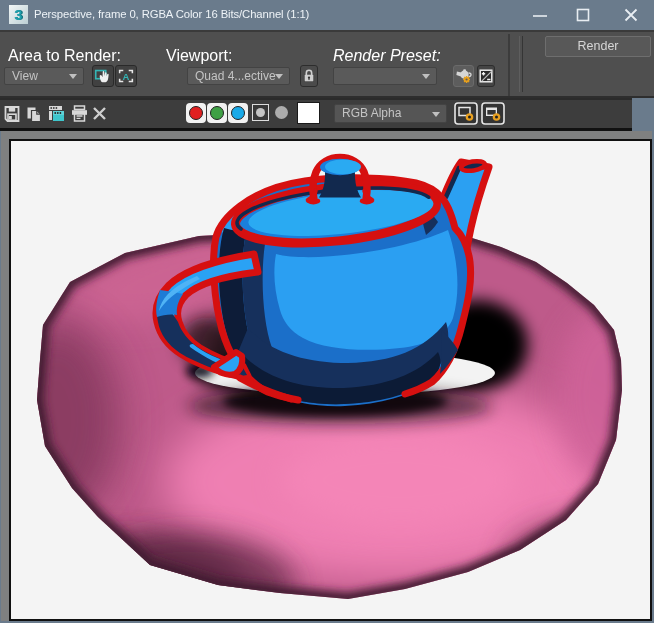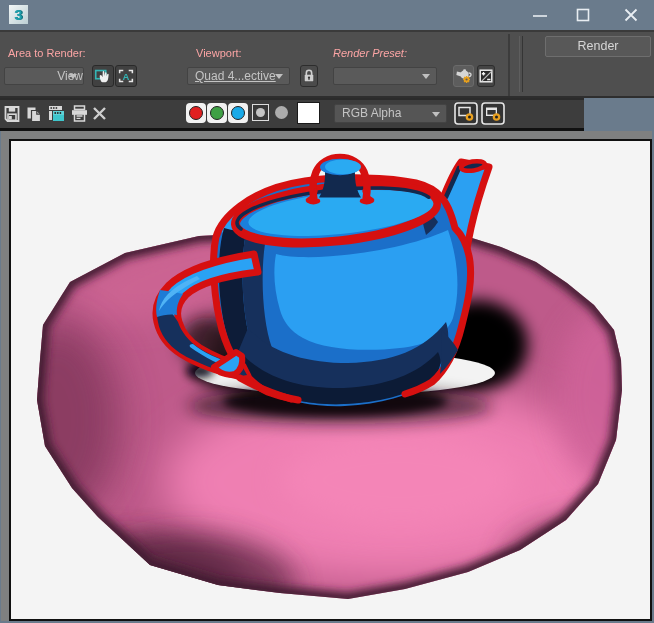--- a/index.html
+++ b/index.html
@@ -8,29 +8,29 @@
 
 #titlebar { position:absolute; left:0; top:0; width:654px; height:30px; background:#6a7b8c; }
 #applogo { position:absolute; left:9px; top:5px; width:19px; height:19px; }
 #title { position:absolute; left:34px; top:8px; font-size:11.3px; color:#eef3f7; letter-spacing:-0.1px; }
 .tbtn { position:absolute; top:0; height:30px; width:30px; color:#e8edf2; }
 #btn-min { left:525px; }
 #btn-max { left:568px; }
 #btn-close { left:616px; }
 
 #row1 { position:absolute; left:0; top:30px; width:654px; height:68px; background:#4f4f4f; border-top:2px solid #3a3a3a; border-bottom:2px solid #2e2e2e; }
-.lbl { position:absolute; font-size:11px; color:#fca5a5; }
+.lbl { position:absolute; font-size:16px; color:#ffffff; }
 .dd { position:absolute; height:18px; background:#5a5a5a; border:1px solid #434343; border-radius:2px; color:#c4c4c4; font-size:12px; line-height:16px; padding-left:7px; }
 .dd .arr { position:absolute; right:6px; top:6px; width:0; height:0; border-left:4px solid transparent; border-right:4px solid transparent; border-top:5px solid #c0c0c0; }
 .ibtn { position:absolute; background:#454545; border:1px solid #2d2d2d; border-radius:3px; }
 #sep1 { position:absolute; left:508px; top:2px; width:2px; height:62px; background:#3c3c3c; }
 #grip { position:absolute; left:519px; top:4px; width:4px; height:56px; border-left:1px solid #5e5e5e; border-right:1px solid #353535; }
 #renderbtn { position:absolute; left:545px; top:4px; width:106px; height:21px; background:#585858; border:1px solid #6e6e6e; border-radius:2px; color:#d6d6d6; font-size:12.5px; text-align:center; line-height:19px; }
 
-#row2 { position:absolute; left:0; top:98px; width:584px; height:33px; background:#3d3d3d; border-top:2px solid #2b2b2b; border-bottom:3px solid #111; }
+#row2 { position:absolute; left:0; top:98px; width:632px; height:33px; background:#3d3d3d; border-top:2px solid #2b2b2b; border-bottom:3px solid #111; }
 .chan { position:absolute; top:3px; width:20px; height:20px; border-radius:4px; background:#f2f2f2; }
 .chan .c { position:absolute; left:3px; top:3px; width:14px; height:14px; border-radius:50%; border:1px solid #222; }
 
 #canvaszone { position:absolute; left:1px; top:131px; width:651px; height:490px; background:#7f8080; }
 #frame { position:absolute; left:8px; top:8px; width:643px; height:482px; background:#101010; }
 #rimg { position:absolute; left:10px; top:10px; width:639px; height:478px; background:#f4f4f4; }
 svg { display:block; }
 </style>
 </head>
 <body>
@@ -41,45 +41,46 @@
       <defs>
           <linearGradient id="lgbg" x1="0" y1="0" x2="1" y2="1">
         <stop offset="0" stop-color="#f2f7f7"></stop>
             <stop offset="1" stop-color="#bccfd4"></stop>
       </linearGradient>
         </defs>
       <rect x="0" y="0" width="19" height="19" fill="url(#lgbg)"></rect>
       <text x="10.2" y="15" font-size="15.5" font-weight="bold" fill="#0d6f7a" text-anchor="middle" font-family="Liberation Sans">3</text>
       <text x="9.2" y="14.5" font-size="14.5" font-weight="bold" fill="#1fa0ad" text-anchor="middle" font-family="Liberation Sans">3</text>
     </svg>
+    <div id="title">Perspective, frame 0, RGBA Color 16 Bits/Channel (1:1)</div>
     <svg class="tbtn" id="btn-min" viewBox="0 0 30 30">
         <path d="M8 16 h14" stroke="#e8edf2" stroke-width="1.6"></path>
       </svg>
     <svg class="tbtn" id="btn-max" viewBox="0 0 30 30">
         <rect x="9.5" y="9.5" width="11" height="11" fill="none" stroke="#e8edf2" stroke-width="1.6"></rect>
       </svg>
     <svg class="tbtn" id="btn-close" viewBox="0 0 30 30">
         <path d="M9.5 9.5 L20.5 20.5 M20.5 9.5 L9.5 20.5" stroke="#e8edf2" stroke-width="1.8"></path>
       </svg>
   </div>
 
   <div id="row1">
     <div class="lbl" style="left:8px; top:15px;">Area to Render:</div>
-    <div class="dd" style="left:4px; top:35px; width:80px;text-align:right;">View<span class="arr"></span></div>
+    <div class="dd" style="left:4px; top:35px; width:80px;">View<span class="arr"></span></div>
     <svg class="ibtn" style="left:92px; top:33px; background:#414141; border-color:#2a2a2a;" width="22" height="22" viewBox="0 0 22 22">
       <rect x="3" y="5" width="11" height="9" fill="none" stroke="#35b5b5" stroke-width="1.8"></rect>
       <path d="M9 17 C8 15 7 12 7.5 10.5 C8 9.5 9 9.7 9.5 10.5 L10.5 12.5 L10.7 6.5 C10.7 5.3 12.3 5.3 12.4 6.5 L12.7 11 L13.3 7.5 C13.5 6.4 14.9 6.6 14.9 7.7 L15 11.4 L15.7 9.2 C16 8.2 17.3 8.5 17.2 9.5 C17 11.5 16.7 14.5 16 16 C15.3 17.5 14 18 12.5 18 C11 18 9.8 17.8 9 17 Z" fill="#f0f0f0"></path>
     </svg>
     <svg class="ibtn" style="left:115px; top:33px; background:#414141; border-color:#2a2a2a;" width="22" height="22" viewBox="0 0 22 22">
       <path d="M4 8 V5 H8 M14 5 H18 V8 M18 14 V17 H14 M8 17 H4 V14" fill="none" stroke="#e8e8e8" stroke-width="1.7"></path>
       <text x="11" y="15" font-size="10.5" font-weight="bold" fill="#35b5b5" text-anchor="middle" font-family="Liberation Sans">A</text>
     </svg>
 
-    <div class="lbl" style="left:196px; top:15px;">Viewport:</div>
-    <div class="dd" style="left:187px; top:35px; width:103px;text-decoration:underline;">Quad 4...ective<span class="arr"></span></div>
+    <div class="lbl" style="left:166px; top:15px;">Viewport:</div>
+    <div class="dd" style="left:187px; top:35px; width:103px;">Quad 4...ective<span class="arr"></span></div>
     <svg class="ibtn" style="left:300px; top:33px; background:#4b4b4b;" width="18" height="22" viewBox="0 0 18 22">
       <path d="M6 10 V7.5 C6 5.6 7.3 4.5 9 4.5 C10.7 4.5 12 5.6 12 7.5 V10" fill="none" stroke="#cfcfcf" stroke-width="1.8"></path>
       <rect x="4.2" y="9.5" width="9.6" height="7.5" rx="1" fill="#cfcfcf"></rect>
       <circle cx="9" cy="12.8" r="1.3" fill="#333"></circle>
       <rect x="8.4" y="13" width="1.2" height="2.6" fill="#333"></rect>
     </svg>
 
     <div class="lbl" style="left:333px; top:15px;font-style:italic;">Render Preset:</div>
     <div class="dd" style="left:333px; top:35px; width:104px;">
         <span class="arr"></span>

